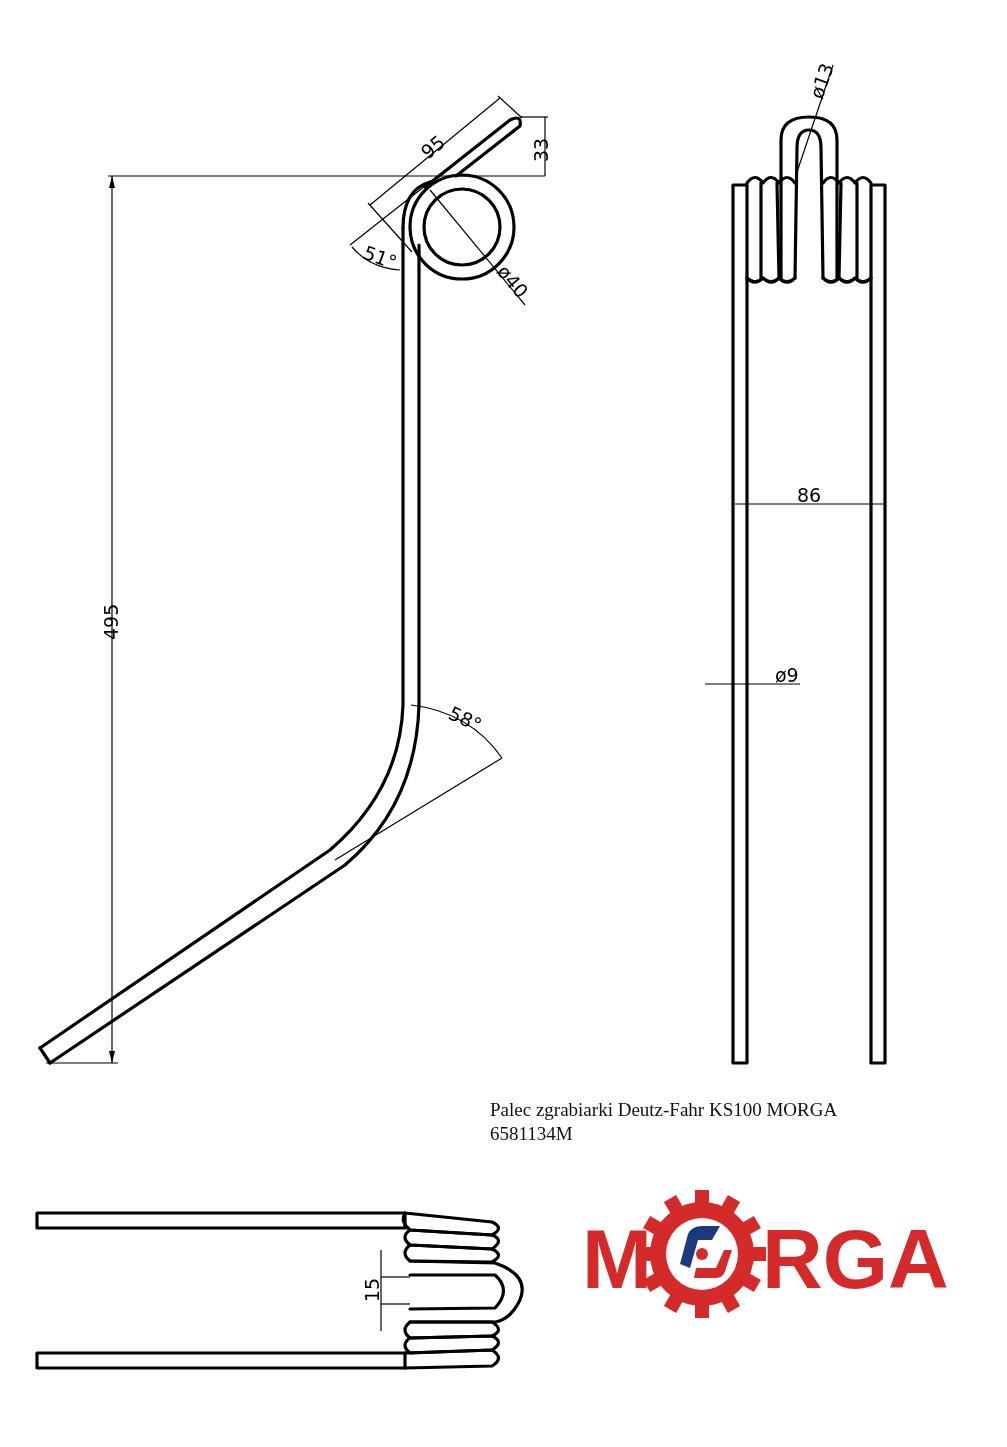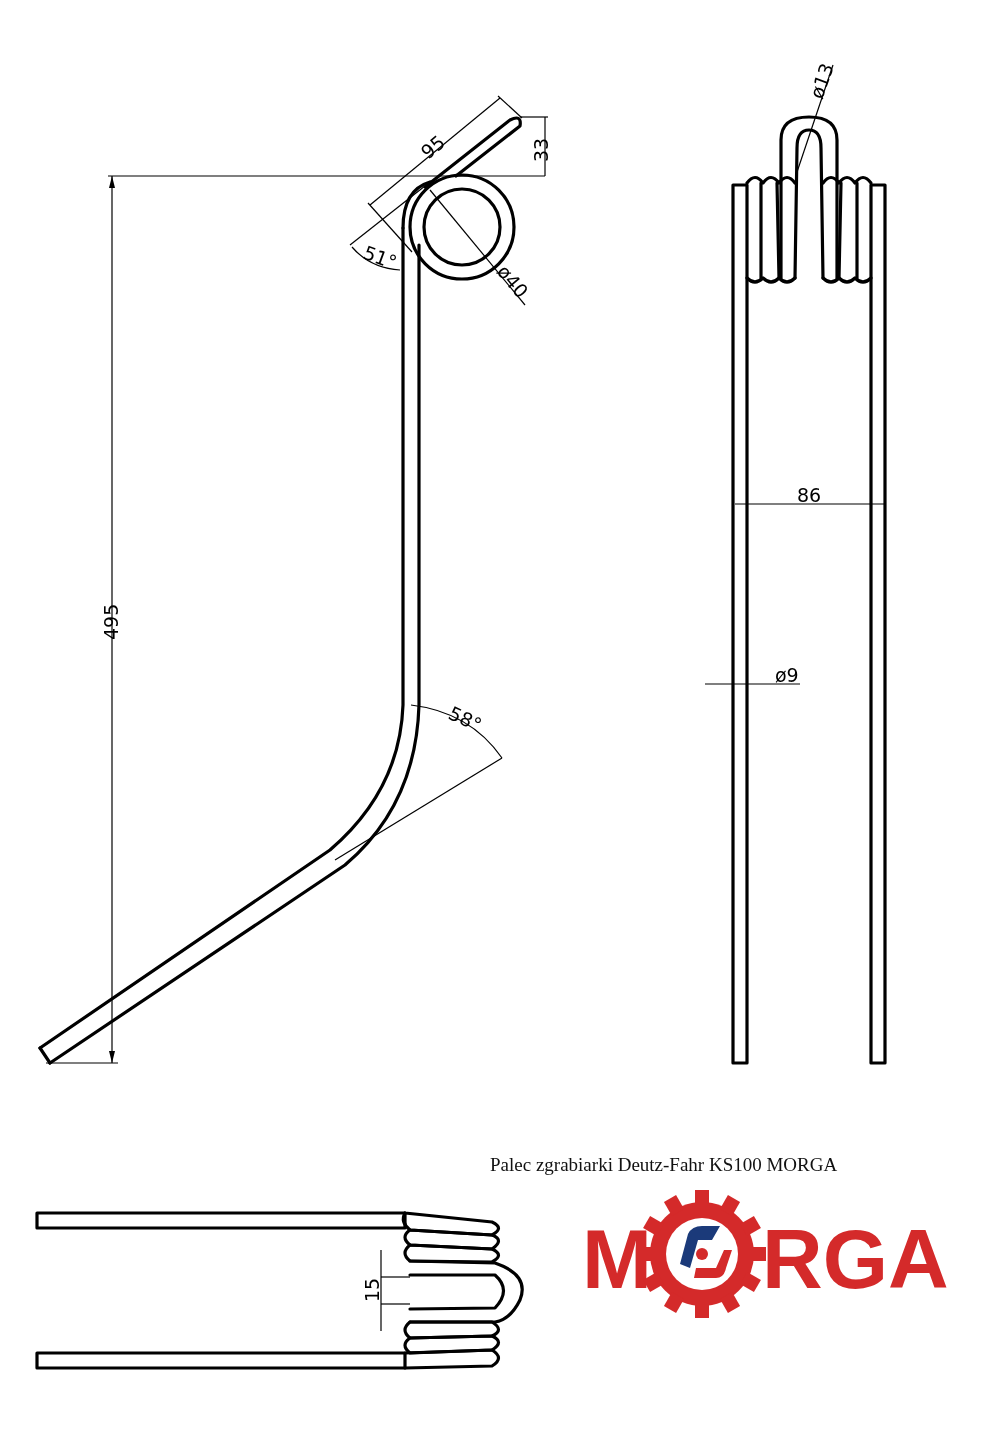--- a/index.html
+++ b/index.html
@@ -1,21 +1,21 @@
 <!DOCTYPE html>
 <html><head>
 <meta charset="utf-8">
 <style>
   html, body { margin: 0; padding: 0; background: #ffffff; }
   #page { position: relative; width: 1007px; height: 1447px; background: #ffffff; overflow: hidden; }
   svg.drawing { position: absolute; left: 0; top: 0; }
   .part { fill: none; stroke: #000; stroke-width: 3.2; stroke-linecap: round; stroke-linejoin: round; }
   .dim { fill: none; stroke: #000; stroke-width: 1.2; }
   .dimtxt { font-family: "DejaVu Sans", sans-serif; font-size: 19px; fill: #000; }
-  .caption { position: absolute; left: 490px; top: 1153px; font-family: "Liberation Serif", serif; font-size: 19px; line-height: 24px; color: #111; }
+  .caption { position: absolute; left: 490px; top: 1098px; font-family: "Liberation Serif", serif; font-size: 19px; line-height: 24px; color: #111; }
   .logo { position: absolute; left: 582px; top: 1190px; width: 380px; height: 130px; }
   .logo-text { font-family: "Liberation Sans", sans-serif; font-weight: bold; font-size: 84px; }
 </style>
 </head>
 <body>
 
 <div id="page">
 
   <svg class="drawing" width="1007" height="1447" viewBox="0 0 1007 1447">
 
@@ -104,20 +104,21 @@
 
       <line class="dim" x1="381" y1="1250" x2="381" y2="1331"></line>
       <line class="dim" x1="381" y1="1277" x2="410" y2="1277"></line>
       <line class="dim" x1="381" y1="1304" x2="410" y2="1304"></line>
       <text class="dimtxt" transform="translate(379,1302) rotate(-90)">15</text>
     </g>
   </svg>
 
   <div class="caption">
     <div>Palec zgrabiarki Deutz-Fahr KS100 MORGA</div>
+    <div>6581134M</div>
   </div>
 
   <svg class="logo" viewBox="0 0 380 130">
     <text class="logo-text" x="0" y="98" fill="#d42a2a">M</text>
     <g transform="translate(120,64)">
       <circle r="52" fill="#d42a2a"></circle>
       <g fill="#d42a2a">
         <rect x="-7" y="-64" width="14" height="16"></rect>
         <rect x="-7" y="48" width="14" height="16"></rect>
         <rect x="-64" y="-7" width="16" height="14"></rect>

